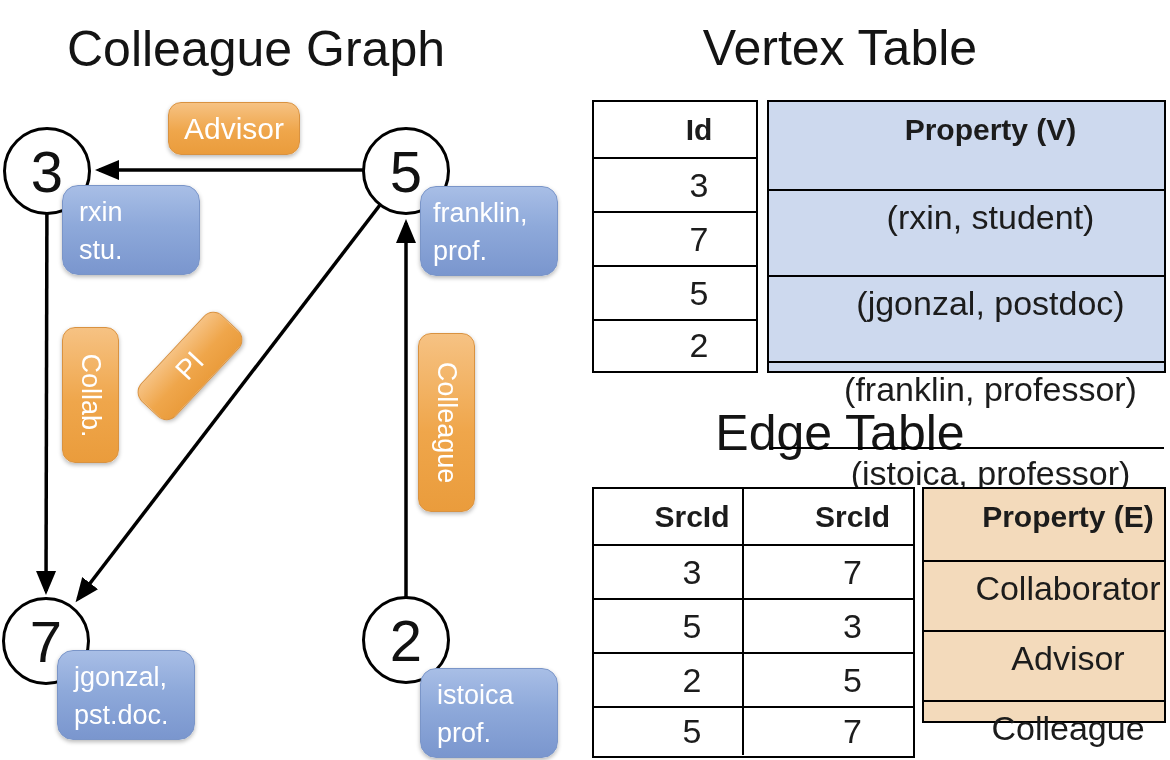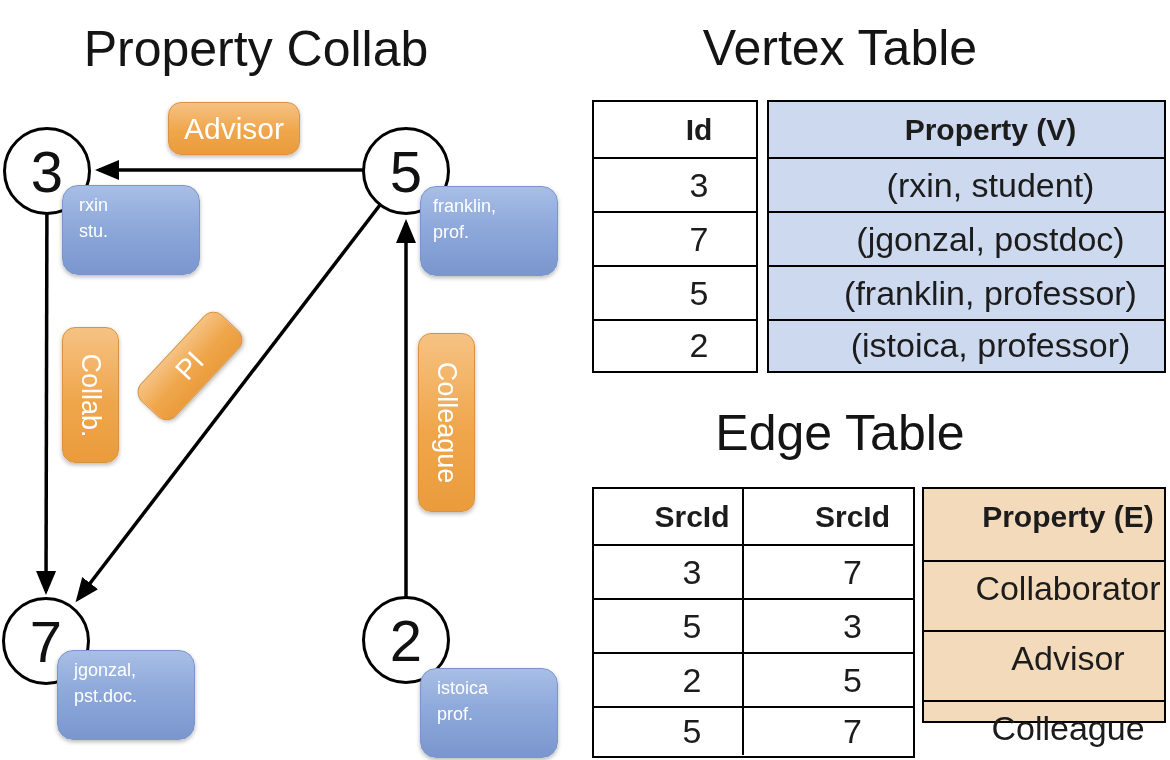--- a/index.html
+++ b/index.html
@@ -20,21 +20,21 @@
     display:flex; align-items:center; justify-content:center;
     font-size:58px; font-weight:300; color:#111; z-index:3;
   }
   
   .vcard {
     position:absolute; width:138px; height:90px; box-sizing:border-box;
     border-radius:16px; z-index:4;
     background:linear-gradient(180deg, var(--blue-top,#a8bee6) 0%, #8ea9da 45%, var(--blue-bottom,#7a96ce) 100%);
     border:1.5px solid var(--blue-border,#7a95c8);
     box-shadow:0 2px 4px rgba(0,0,0,0.28);
-    color:#fff; font-size:18px; line-height:1.42; padding:7px 0 0 16px;
+    color:#fff; font-size:27px; line-height:1.42; padding:7px 0 0 16px;
   }
   
   .ecard {
     position:absolute; box-sizing:border-box; border-radius:13px; z-index:2;
     background:linear-gradient(180deg, var(--orange-top,#f6c283) 0%, var(--orange-mid,#efa64b) 55%, var(--orange-bottom,#ea9c3c) 100%);
     border:1.5px solid var(--orange-border,#d99240);
     box-shadow:0 2px 4px rgba(0,0,0,0.28);
     color:#fff; display:flex; align-items:center; justify-content:center;
     white-space:nowrap;
   }
@@ -54,21 +54,21 @@
   .cell.th { border-top:none; font-size:30px; font-weight:bold; }
   .cell.c1 { border-right:2.5px solid #000; }
   .bluebg  { background:var(--vertex-col-bg,#cdd9ee); }
   .tanbg   { background:var(--edge-col-bg,#f3dabb); }
 </style>
 </head>
 <body>
 
 <div class="canvas">
 
-  <div class="big-title" style="left:256px; top:24px;">Property Collab</div>
+  <div class="big-title" style="left:256px; top:24px;">Colleague Graph</div>
   <div class="big-title" style="left:840px; top:23px;">Vertex Table</div>
   <div class="big-title" style="left:840px; top:408px;">Edge Table</div>
 
   <svg class="edges" width="585" height="760" viewBox="0 0 585 760">
     <defs>
       <marker id="ah" markerWidth="26" markerHeight="22" refX="20" refY="11" orient="auto" markerUnits="userSpaceOnUse">
         <path d="M24,11 L0,1 L0,21 Z" fill="#000"></path>
       </marker>
     </defs>
     <line x1="406" y1="170" x2="99" y2="170" marker-end="url(#ah)"></line>
@@ -120,21 +120,21 @@
     <div>prof.</div>
   </div>
 
   <div class="tcol" style="left:592px; top:100px; width:166px; height:273px; grid-template-rows:55px 54px 54px 54px 51px;">
     <div class="cell th">Id</div>
     <div class="cell">3</div>
     <div class="cell">7</div>
     <div class="cell">5</div>
     <div class="cell">2</div>
   </div>
-  <div class="tcol bluebg" style="left:767px; top:100px; width:399px; height:273px; grid-template-rows:55px 54px 54px 54px 51px;">
+  <div class="tcol bluebg" style="left:767px; top:100px; width:399px; height:273px; grid-template-rows:55px 54px 54px 54px 51px;gap:32px;">
     <div class="cell th">Property (V)</div>
     <div class="cell">(rxin, student)</div>
     <div class="cell">(jgonzal, postdoc)</div>
     <div class="cell">(franklin, professor)</div>
     <div class="cell">(istoica, professor)</div>
   </div>
 
   <div class="tcol" style="left:592px; top:487px; width:323px; height:271px; grid-template-columns:150px 1fr; grid-template-rows:55px 54px 54px 54px 49px;">
     <div class="cell th c1">SrcId</div>
     <div class="cell th">SrcId</div>

